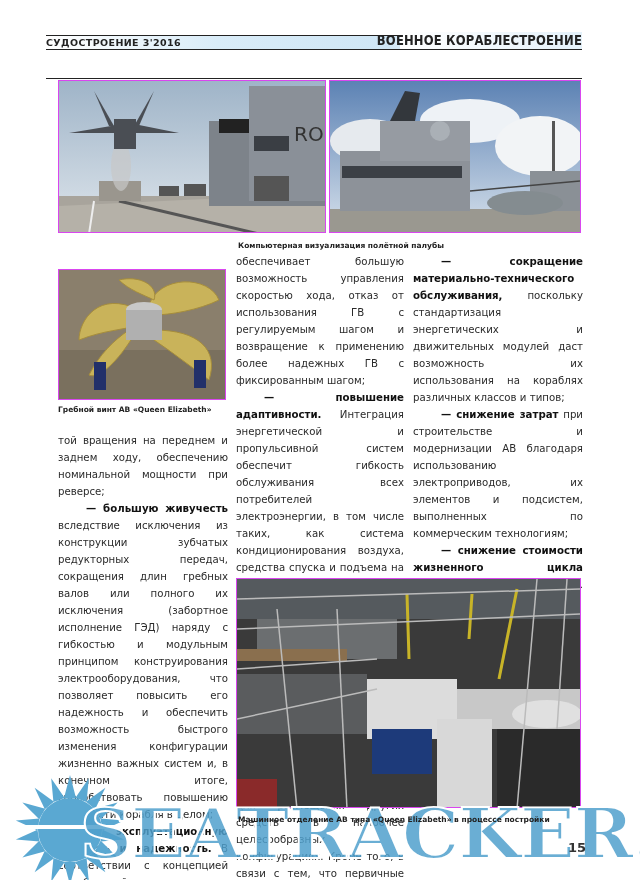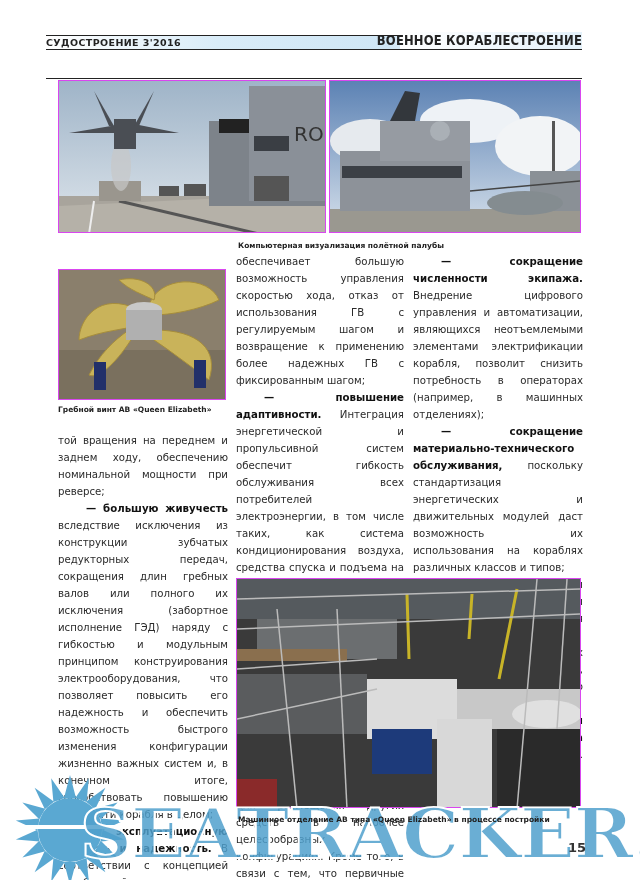--- a/index.html
+++ b/index.html
@@ -114,21 +114,20 @@
   <p class="indent"><b>— эксплуатационную гибкость и надежность.</b><span> В соответствии с концепцией корабельной электростанции (Power Station) вся электроэнергия, необходимая для работы ГЭУ, общекорабельных систем и систем и комплексов оружия, РЭВ и АСУ, будет вырабатываться комплексом первичных источников энергии. Такой подход обеспечит гибкое перераспределение энергии между средствами движения и остальными потребителями, что невозможно для корабля с механическим приводом. Кроме того, при использовании ЭЭС повышаются ходовые качества АВ, что</span></p>
 </div>
 
 <div class="col" style="left:236px;top:253px;width:168px;">
   <p><span>обеспечивает большую возможность управления скоростью хода, отказ от использования ГВ с регулируемым шагом и возвращение к применению более надежных ГВ с фиксированным шагом;</span></p>
   <p class="indent"><b>— повышение адаптивности.</b><span> Интеграция энергетической и пропульсивной систем обеспечит гибкость обслуживания всех потребителей электроэнергии, в том числе таких, как система кондиционирования воздуха, средства спуска и подъема на борт плавсредств и водолазных скафандров, перспективные радиоэлектронные средства большой мощности и электрические боевые средства и т. д.;</span></p>
   <p class="indent"><b>— высвобождение площадей.</b><span> Исключение редукторных передач и сокращение или исключение линий ГВ внутри корпуса корабля освобождает место для размещения других средств в наиболее целесообразных конфигурациях. Кроме того, в связи с тем, что первичные источ-</span></p>
 </div>
 
 <div class="col" style="left:413px;top:253px;width:170px;">
-  <p class="indent"><b>— сокращение численности экипажа.</b><span> Внедрение цифрового управления и автоматизации, являющихся неотъемлемыми элементами электрификации корабля, позволит снизить потребность в операторах (например, в машинных отделениях);</span></p>
   <p class="indent"><b>— сокращение материально-технического обслуживания,</b><span> поскольку стандартизация энергетических и движительных модулей даст возможность их использования на кораблях различных классов и типов;</span></p>
   <p class="indent"><b>— снижение затрат</b><span> при строительстве и модернизации АВ благодаря использованию электроприводов, их элементов и подсистем, выполненных по коммерческим технологиям;</span></p>
   <p class="indent"><b>— снижение стоимости жизненного цикла</b><span> вследствие экономии топлива. Общий КПД по топливу может</span></p>
 </div>
 
 <div class="photo" style="left:236px;top:578px;width:345px;height:230px;">
   <svg width="345" height="230" viewBox="0 0 345 230">
     <rect width="345" height="230" fill="#3a3a3a"></rect>
     <rect x="0" y="0" width="345" height="40" fill="#555a5e"></rect>
     <rect x="20" y="40" width="140" height="40" fill="#6b6e70"></rect>

